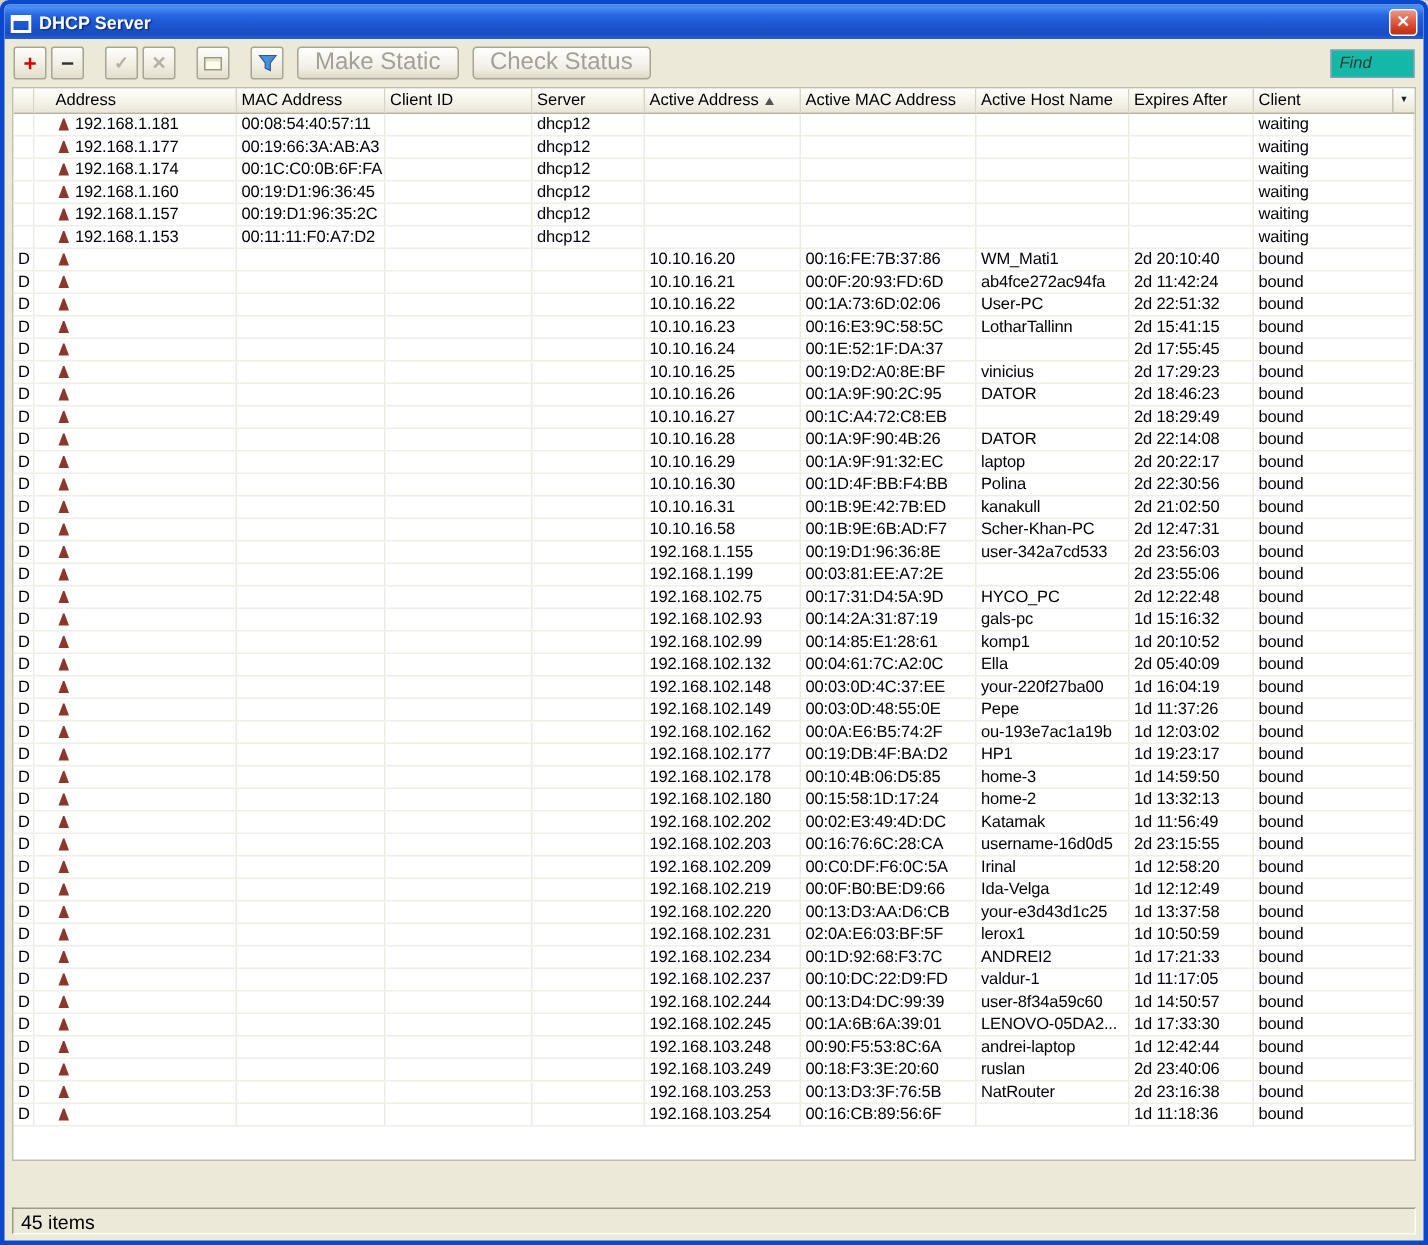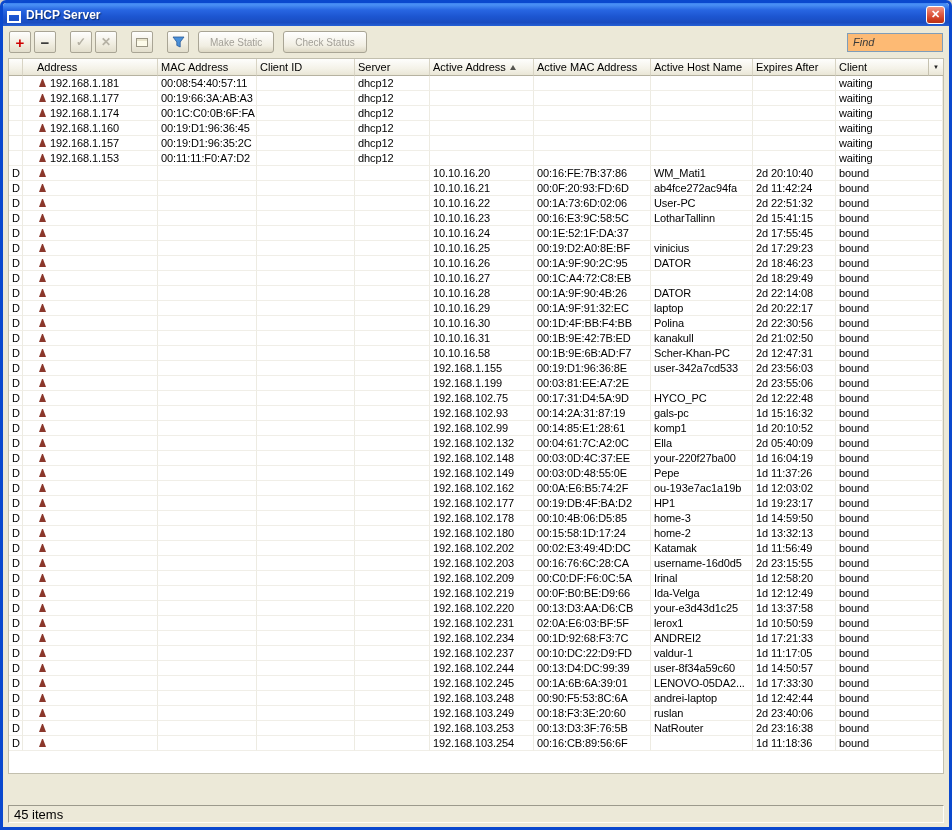--- a/index.html
+++ b/index.html
@@ -66,29 +66,29 @@
   .glyph-add { color:#CE0000; font-size:15px; font-weight:bold; line-height:1; }
   .glyph-remove { color:#333333; font-size:15px; font-weight:bold; line-height:1; }
   .glyph-disabled { color:#B5B1A4; font-size:12px; font-weight:bold; line-height:1; }
   .comment-glyph {
     display:inline-block; width:12px; height:9px;
     border:1px solid #9A9684; background:#FDFBEA;
     box-shadow:inset 0 2px 0 #E8E4CC;
   }
   .xbtn {
     height:22px; padding:0 11px; margin-left:6px;
-    font-family:"Liberation Sans", sans-serif; font-size:10px;
+    font-family:"Liberation Sans", sans-serif; font-size:16px;
     color:#A3A098;
     background:linear-gradient(180deg,#FFFFFF,#F1EEE2 70%,#DDD8C4);
     border:1px solid #A9A595; border-radius:3px; cursor:default;
   }
   .findbox {
     margin-left:auto;
-    width:96px; height:19px;
-    background:#fdba74;
+    width:56px; height:19px;
+    background:#14b8a6;
     border:1px solid #7F9DB9;
     display:flex; align-items:center;
     padding:0 5px;
     font-size:11px; font-style:italic; color:#3A3A3A;
   }
   
   .table {
     flex:0 0 716px;
     margin:0 5px;
     background:#FFFFFF;

